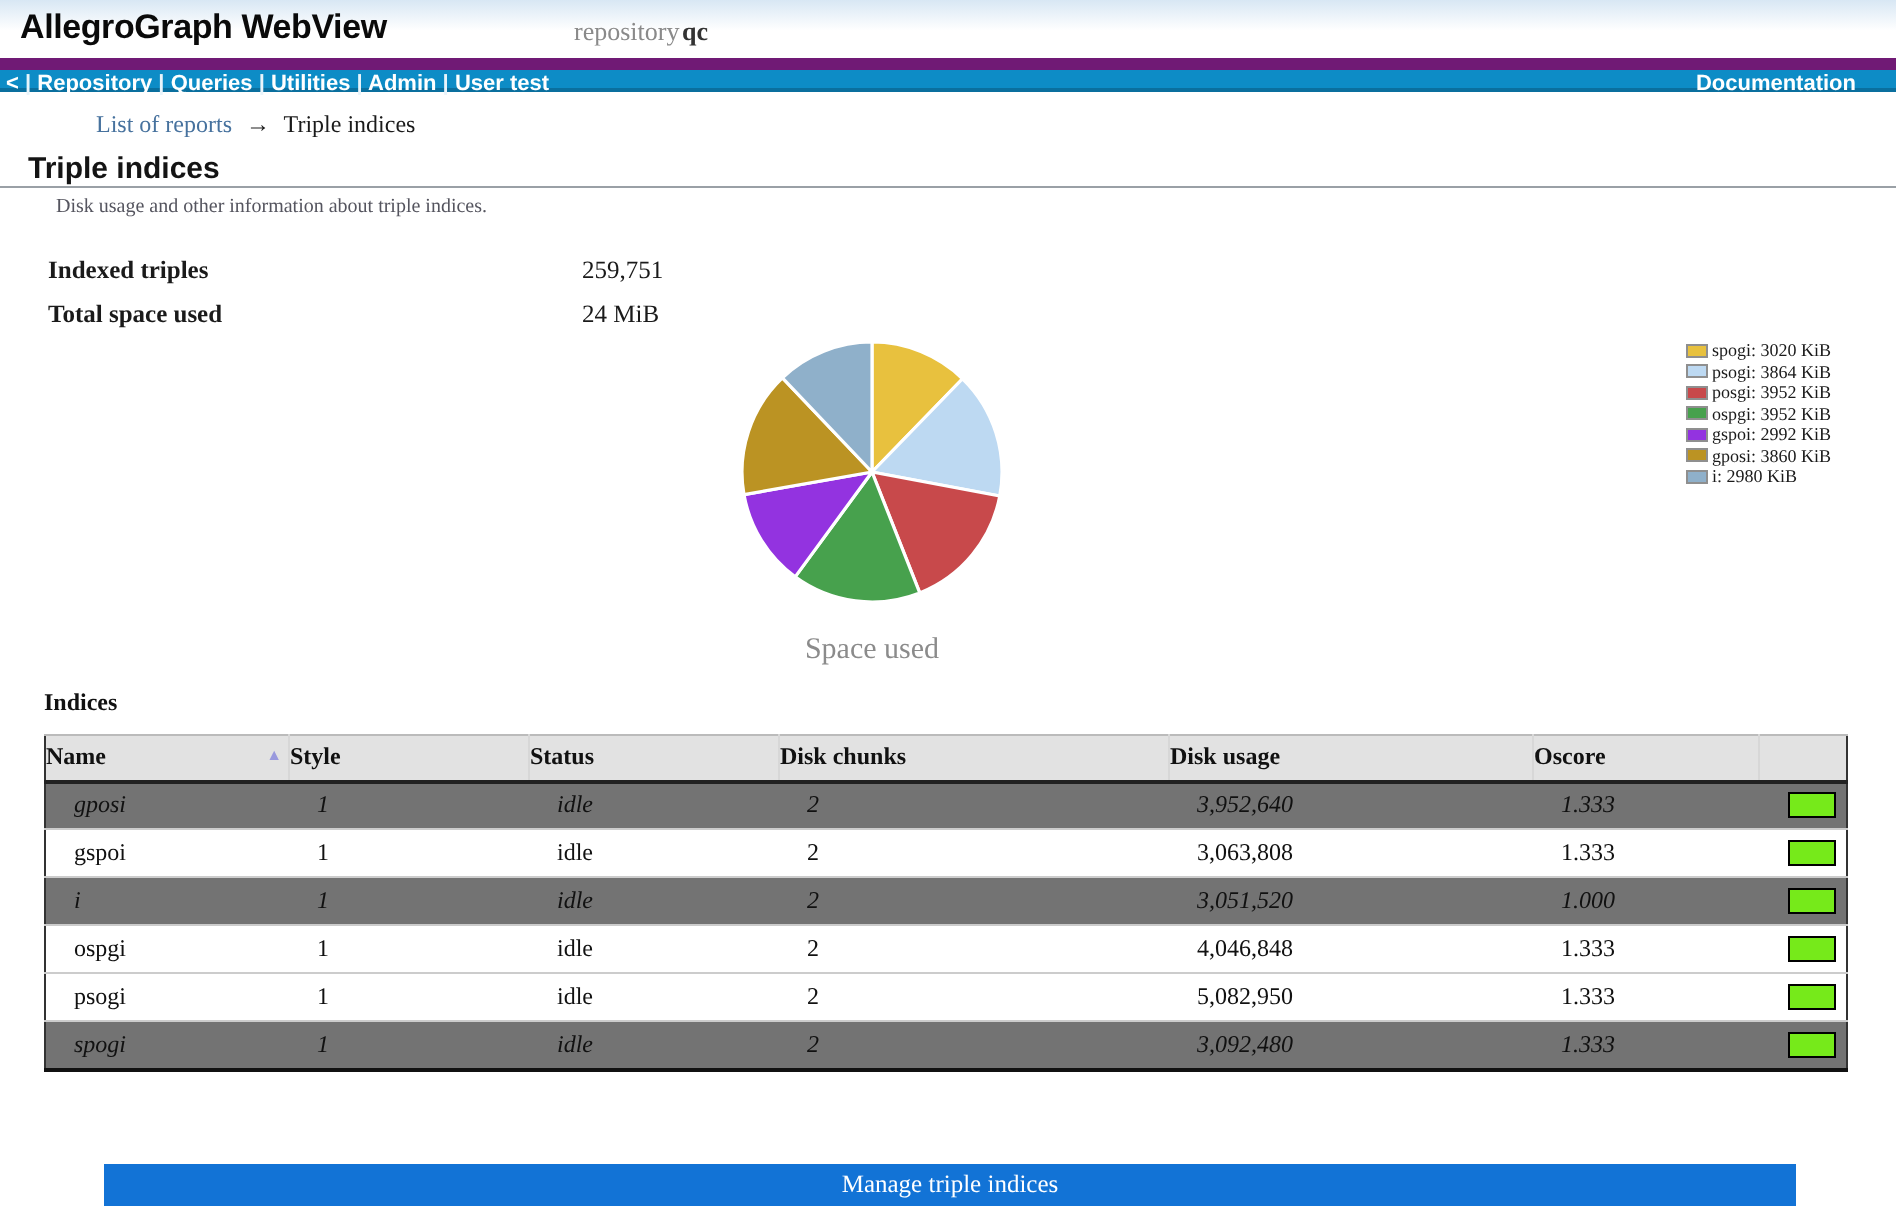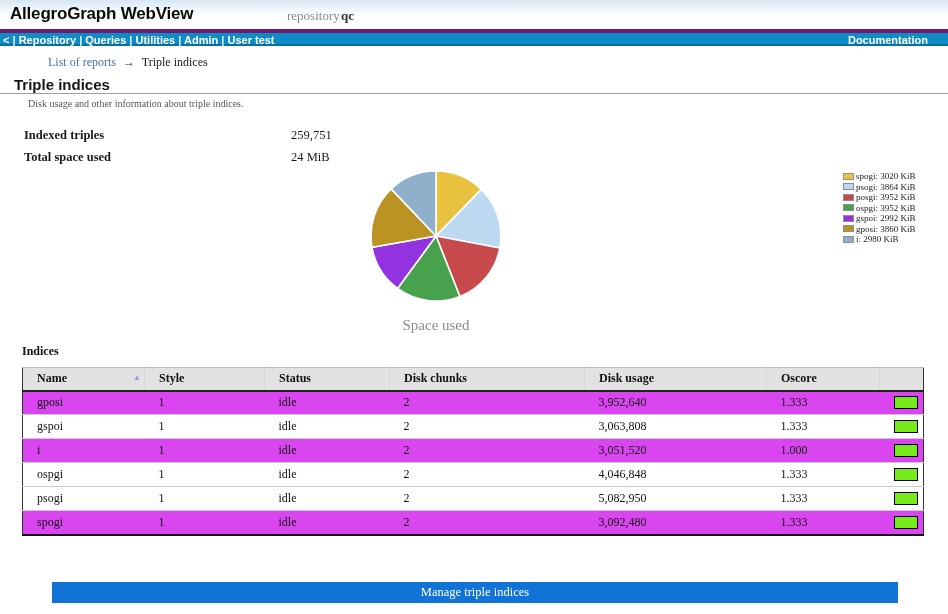--- a/index.html
+++ b/index.html
@@ -9,21 +9,21 @@
   
   .top-header { position:absolute; left:0; top:0; width:948px; height:17px;
     background:linear-gradient(#d8e7f4, #ffffff 90%); }
   .app-title { position:absolute; left:10px; top:4px; font-family:"Liberation Sans", sans-serif;
     font-weight:bold; font-size:17px; color:#0a0a0a; letter-spacing:-0.2px; }
   .repo-label { position:absolute; left:287px; top:8px; font-size:13px; color:#8a8a8a; }
   .repo-name  { position:absolute; left:341px; top:8px; font-size:13px; color:#333; font-weight:bold; }
 
   
   .nav-bar { position:absolute; left:0; top:29px; width:948px; height:17px; background:#0d8cc6;
-    border-top:4px solid #701a75; border-bottom:2px solid #0a6f9e;
+    border-top:6px solid #701a75; border-bottom:2px solid #0a6f9e;
     font-family:"Liberation Sans", sans-serif; font-size:11px; font-weight:bold; color:#fff; }
   .nav-left { position:absolute; left:3px; top:1px; line-height:13px; white-space:nowrap; }
   .nav-right { position:absolute; right:20px; top:1px; line-height:13px; }
   .nav-link { color:#fff; text-decoration:none; cursor:pointer; }
   .nav-sep { color:#e8f4fb; }
 
   
   .breadcrumb { position:absolute; left:48px; top:55px; font-size:12px; color:#1a1a1a; }
   .breadcrumb a { color:#47729e; text-decoration:none; cursor:pointer; }
   .crumb-arrow { padding:0 4px; }
@@ -48,25 +48,25 @@
   .legend-label { font-size:9px; color:#1a1a1a; vertical-align:middle; }
   .chart-caption { position:absolute; left:366px; top:317px; width:140px; text-align:center;
     font-size:15px; color:#8b8b8b; }
 
   
   .section-label { position:absolute; left:22px; top:344px; font-size:12px; font-weight:bold; color:#111; }
   .indices-table { position:absolute; left:22px; top:367px; width:901px; border-collapse:collapse;
     table-layout:fixed; font-size:12px; color:#111;
     border-left:1px solid #333; border-right:1px solid #333; border-bottom:2px solid #111; }
   .indices-table thead tr { background:#e2e2e2; height:23px; }
-  .indices-table thead th { text-align:left; padding-left:14px; font-size:12px; font-weight:bold;
+  .indices-table thead th { text-align:left; font-size:12px; font-weight:bold;
     border-top:1px solid #bbb; border-bottom:2px solid #222; border-right:1px solid #d7d7d7; position:relative; }
   .indices-table thead th:last-child { border-right:none; }
   .indices-table tbody tr { height:24px; }
-  .indices-table tbody tr.shade { background:#d946ef; }
+  .indices-table tbody tr.shade { background:#737373;font-style:italic; }
   .indices-table tbody td { padding-left:14px; border-bottom:1px solid #ccc; }
   .sort-icon { position:absolute; right:3px; top:5px; font-size:8px; color:#9999dd; }
   .score-bar { width:24px; height:13px; border:1.5px solid #000; margin-left:0; }
 
   
   .manage-btn { position:absolute; left:52px; top:582px; width:846px; height:21px; background:#1273d6;
     color:#fff; font-size:12.5px; text-align:center; line-height:21px; cursor:pointer; }
 </style>
 </head>
 <body>

